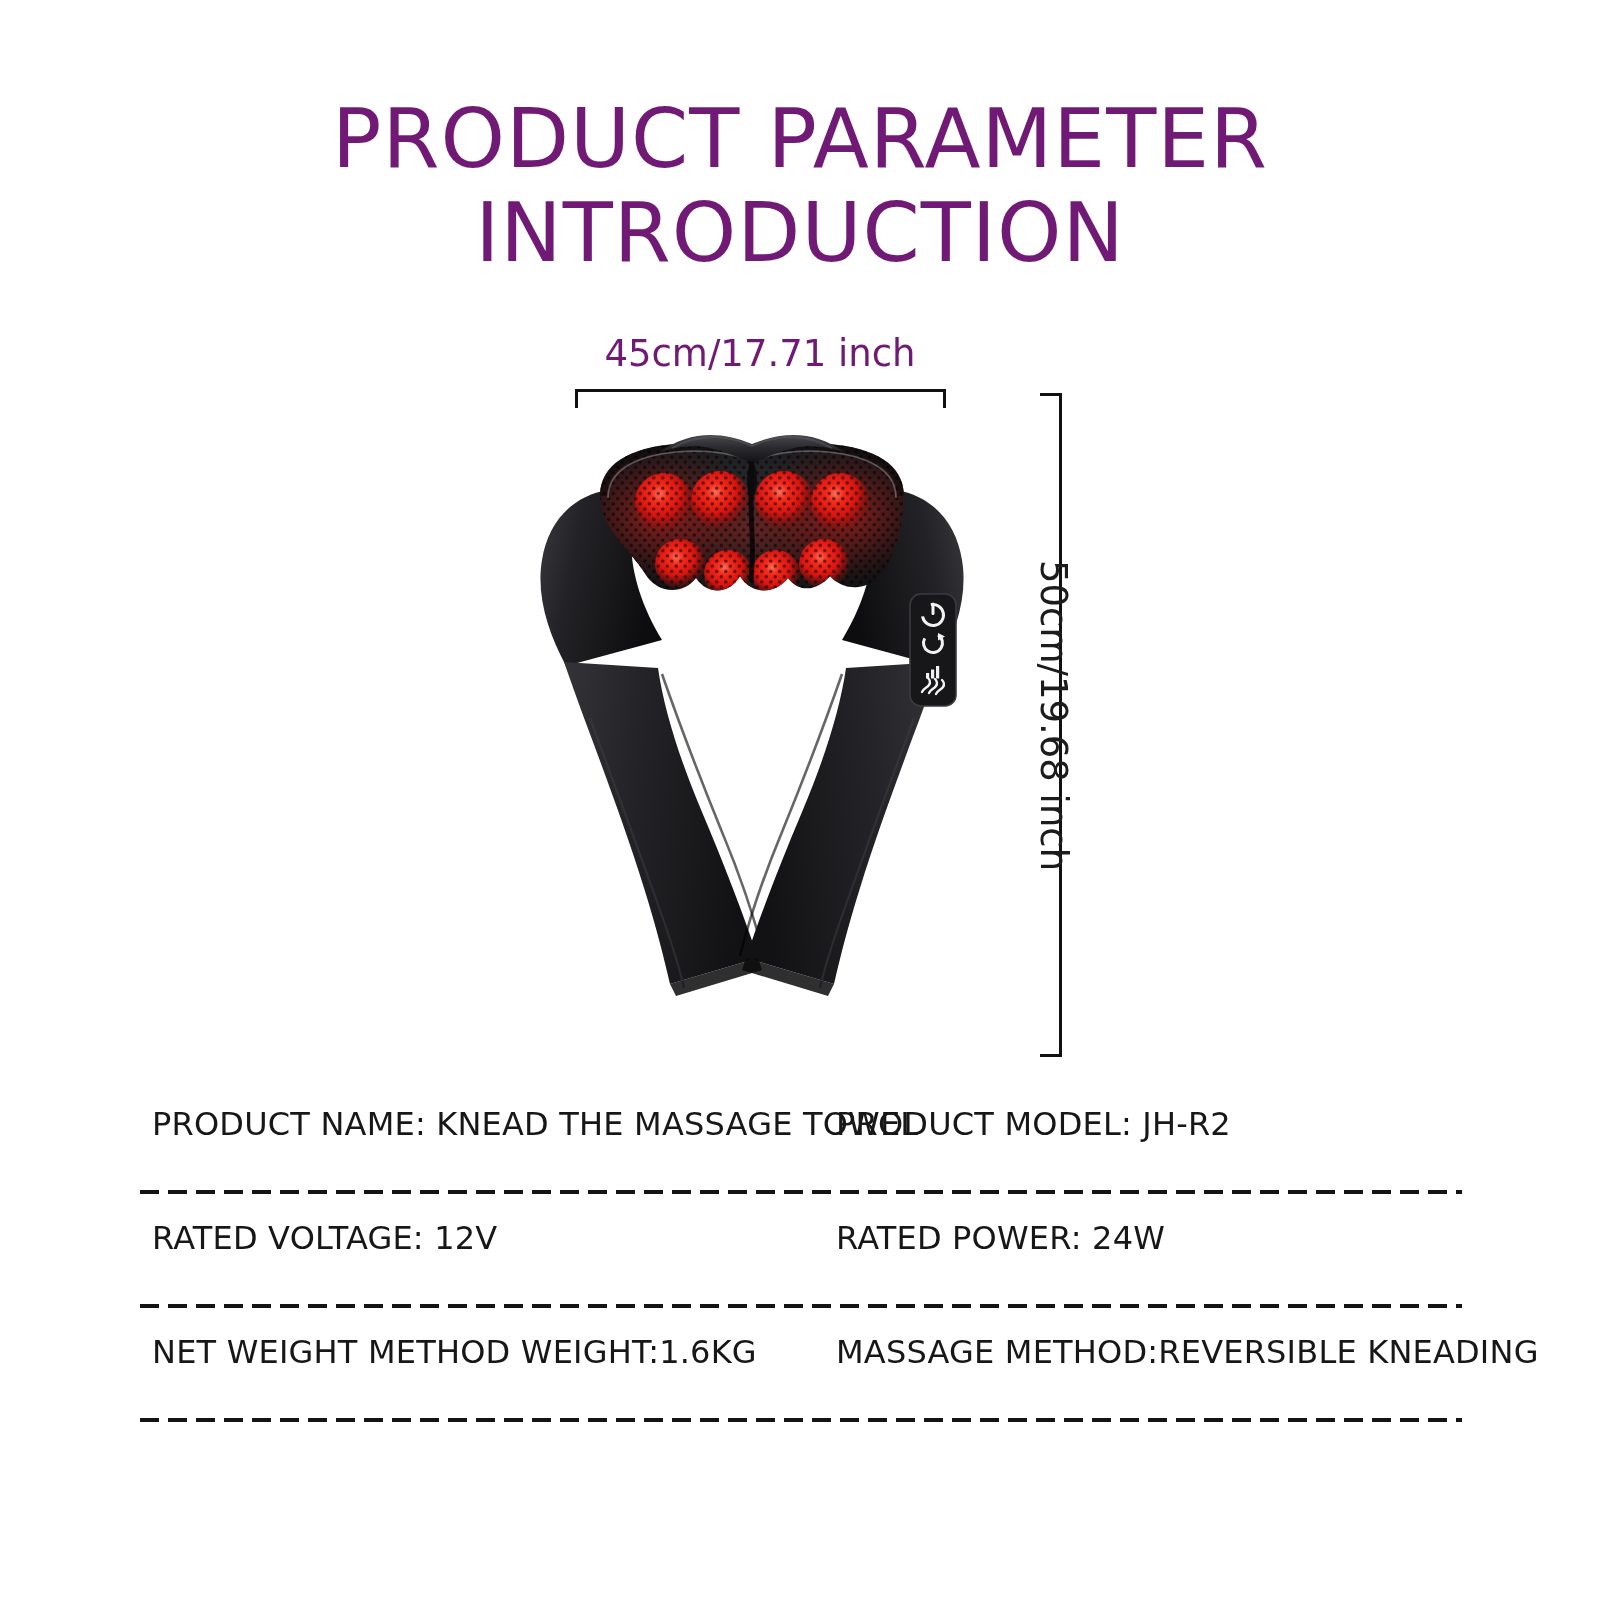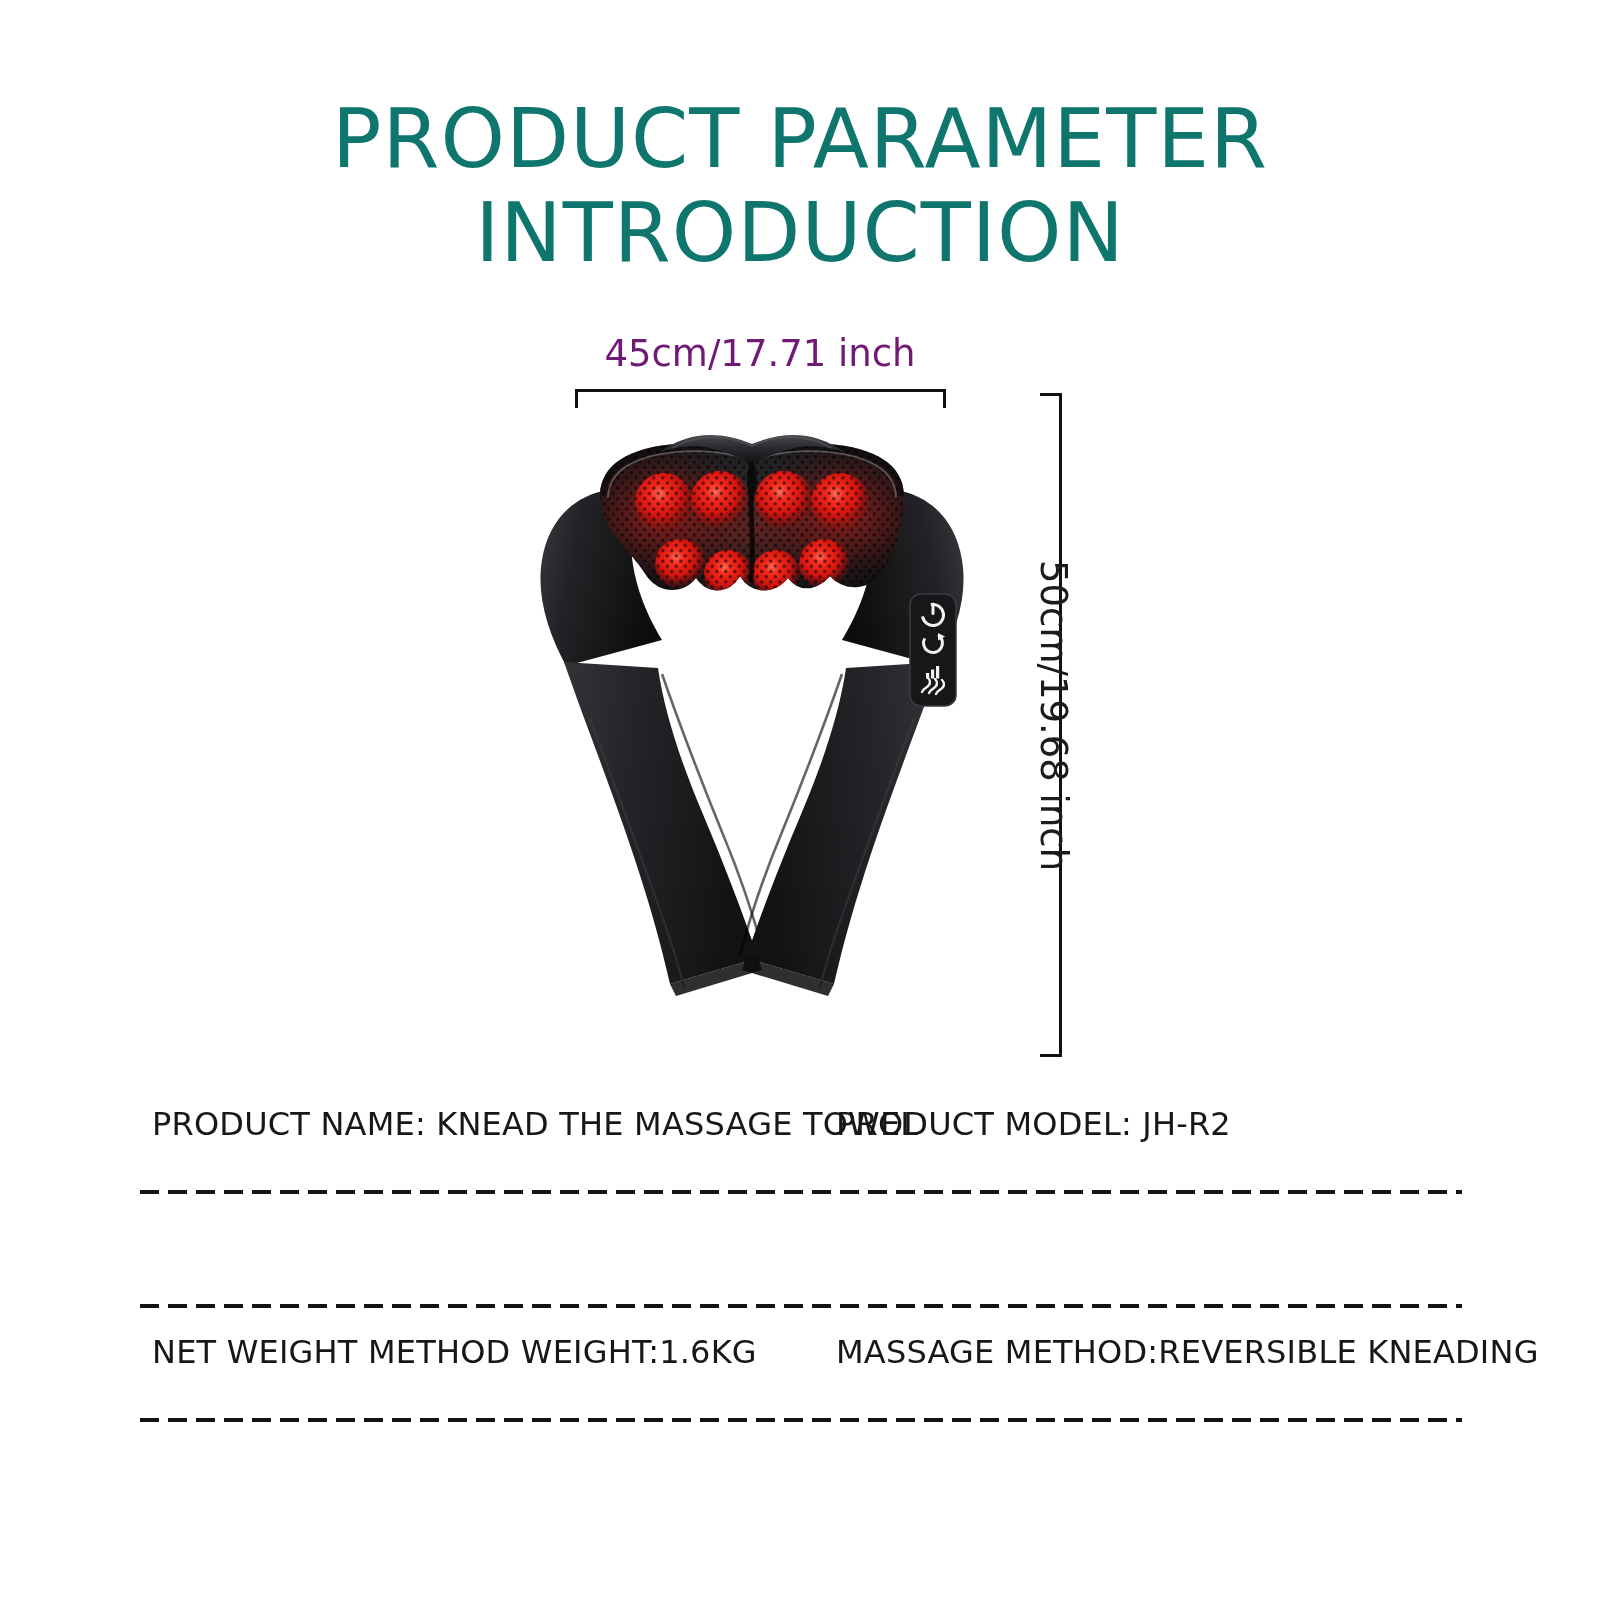--- a/index.html
+++ b/index.html
@@ -31,21 +31,21 @@
     left: 0;
     width: 1600px;
     text-align: center;
   }
   .title-line {
     font-family: "DejaVu Sans", "Liberation Sans", sans-serif;
     font-weight: 400;
     font-size: 82px;
     line-height: 94px;
     letter-spacing: 1px;
-    color: #0f766e;
+    color: #701a75;
     white-space: nowrap;
   }
 
   
   .dim-width-label {
     position: absolute;
     top: 332px;
     left: 540px;
     width: 440px;
     text-align: center;
@@ -390,20 +390,24 @@
 
     <div class="spec-row">
       <div class="spec-cells">
         <div class="spec-cell left">PRODUCT NAME:  KNEAD THE MASSAGE TOWEL</div>
         <div class="spec-cell right">PRODUCT MODEL: JH-R2</div>
       </div>
       <div class="spec-divider"></div>
     </div>
 
     <div class="spec-row">
+      <div class="spec-cells">
+        <div class="spec-cell left">RATED VOLTAGE:  12V</div>
+        <div class="spec-cell right">RATED POWER: 24W</div>
+      </div>
       <div class="spec-divider"></div>
     </div>
 
     <div class="spec-row">
       <div class="spec-cells">
         <div class="spec-cell left">NET WEIGHT METHOD WEIGHT:1.6KG</div>
         <div class="spec-cell right">MASSAGE METHOD:REVERSIBLE KNEADING</div>
       </div>
       <div class="spec-divider"></div>
     </div>

